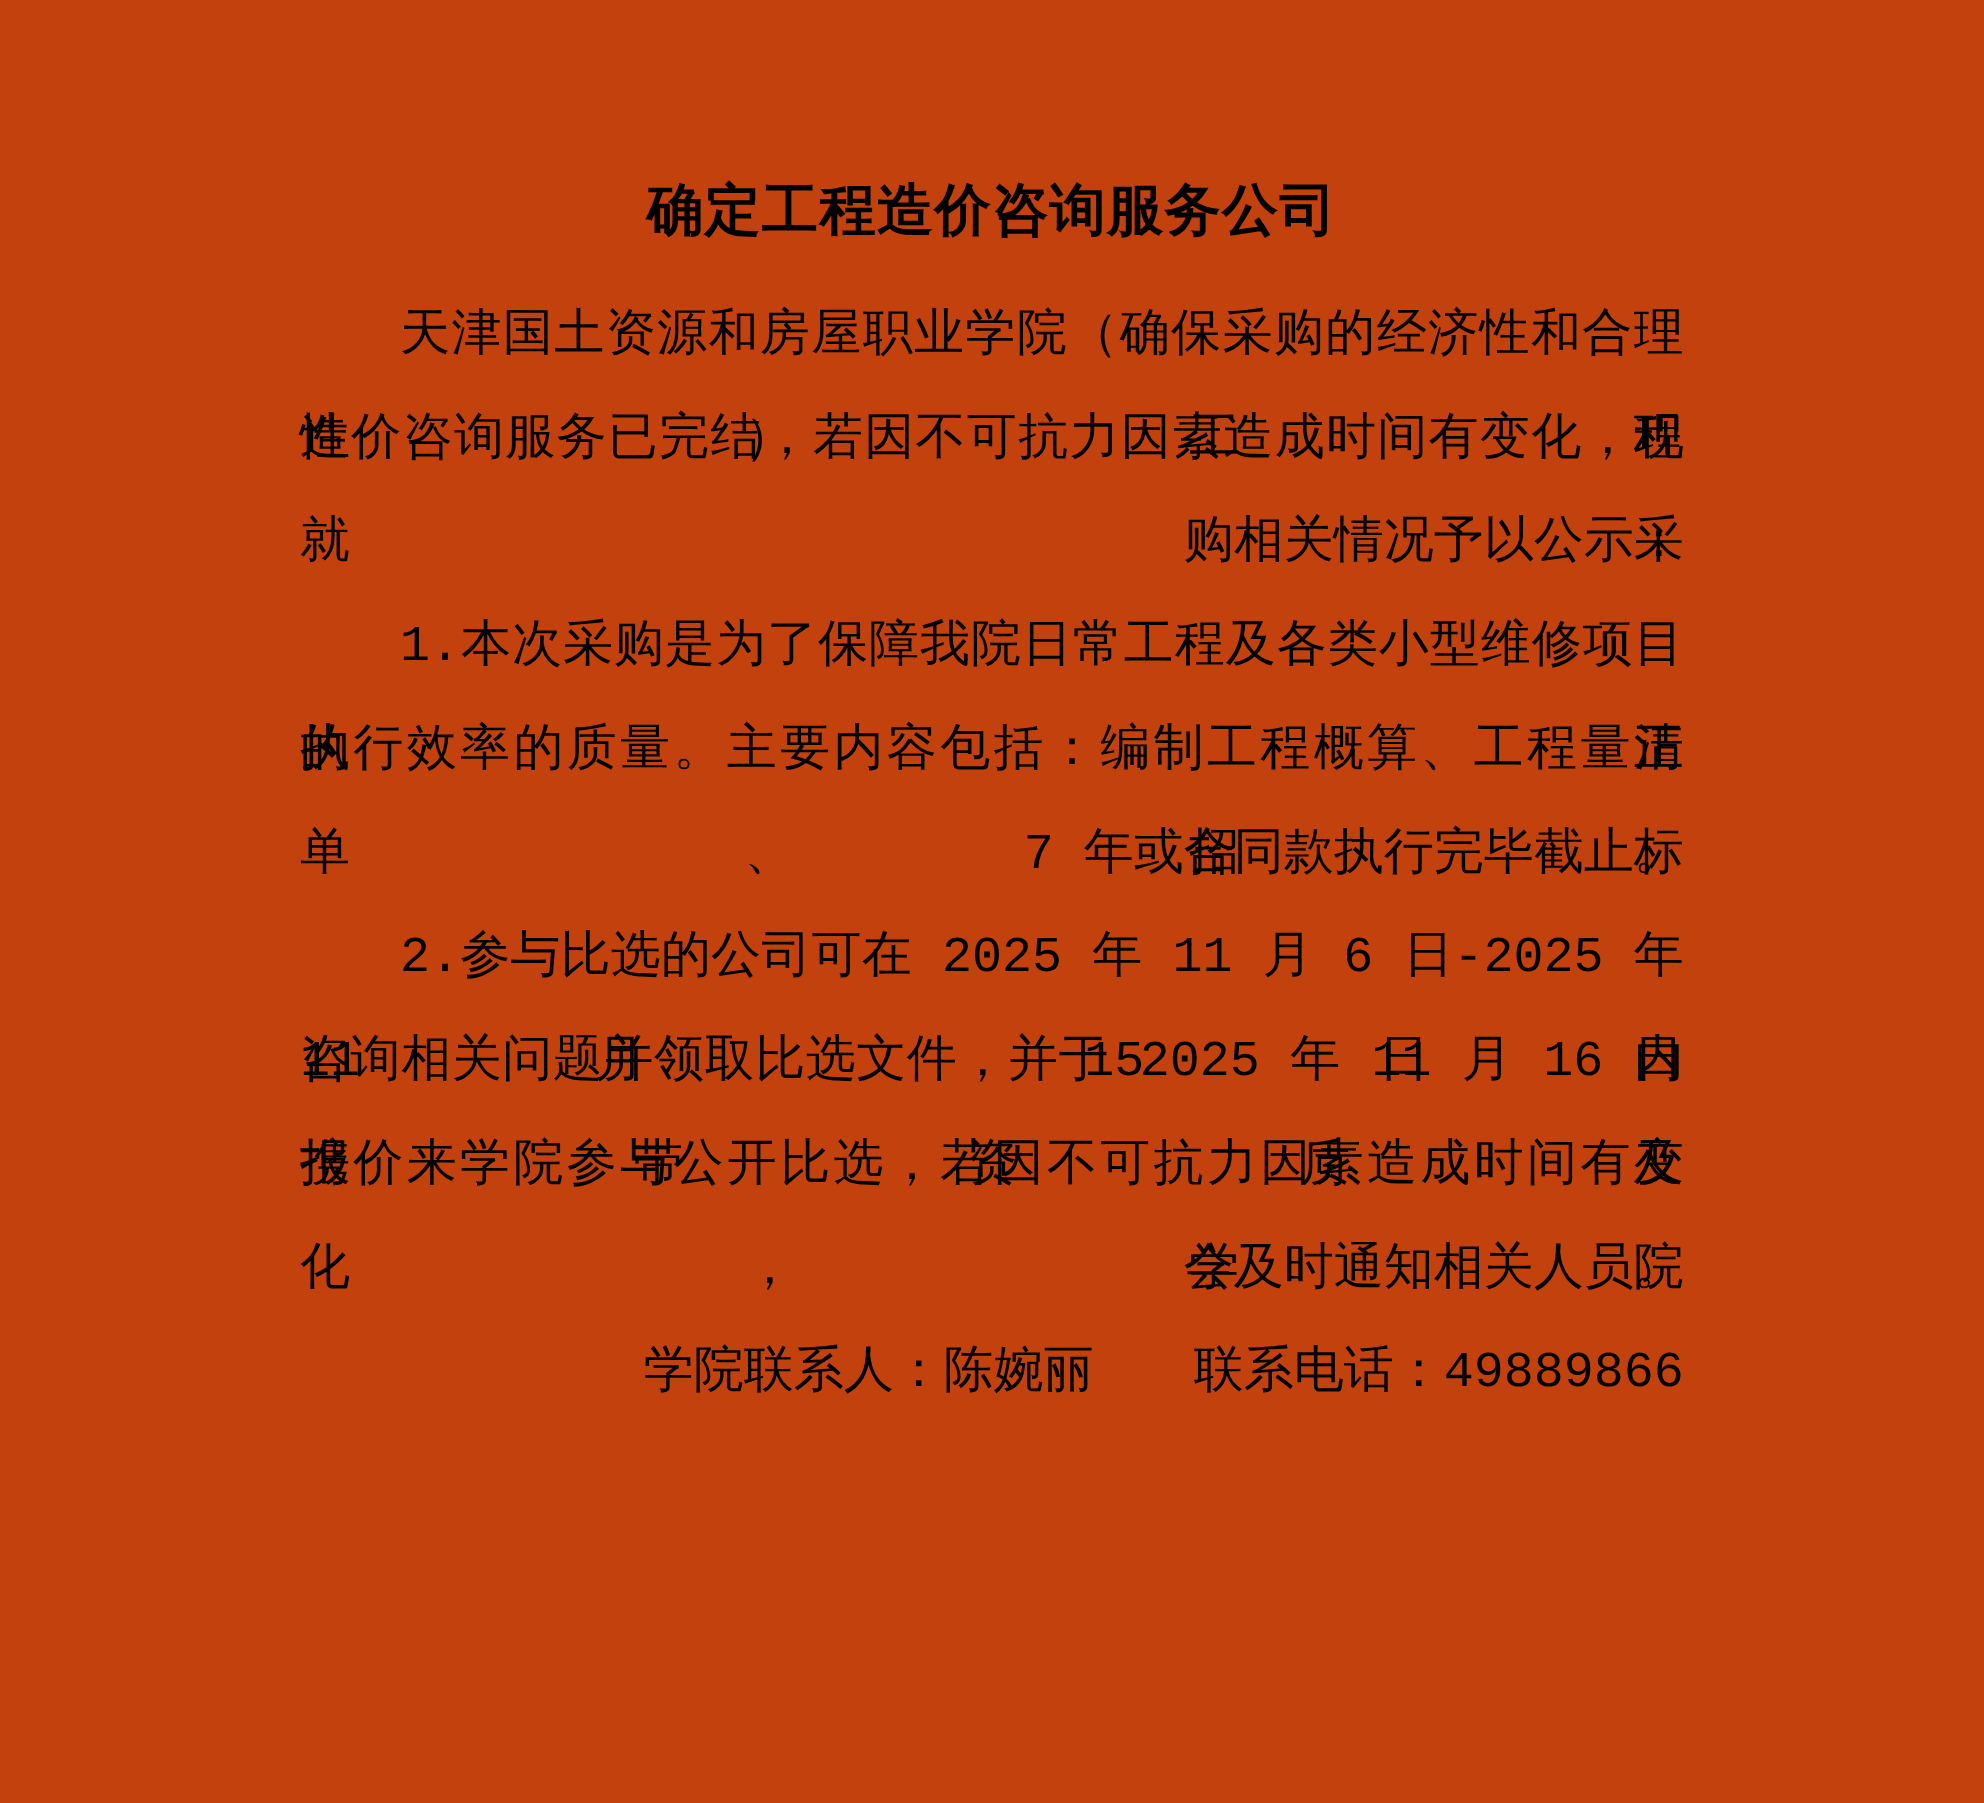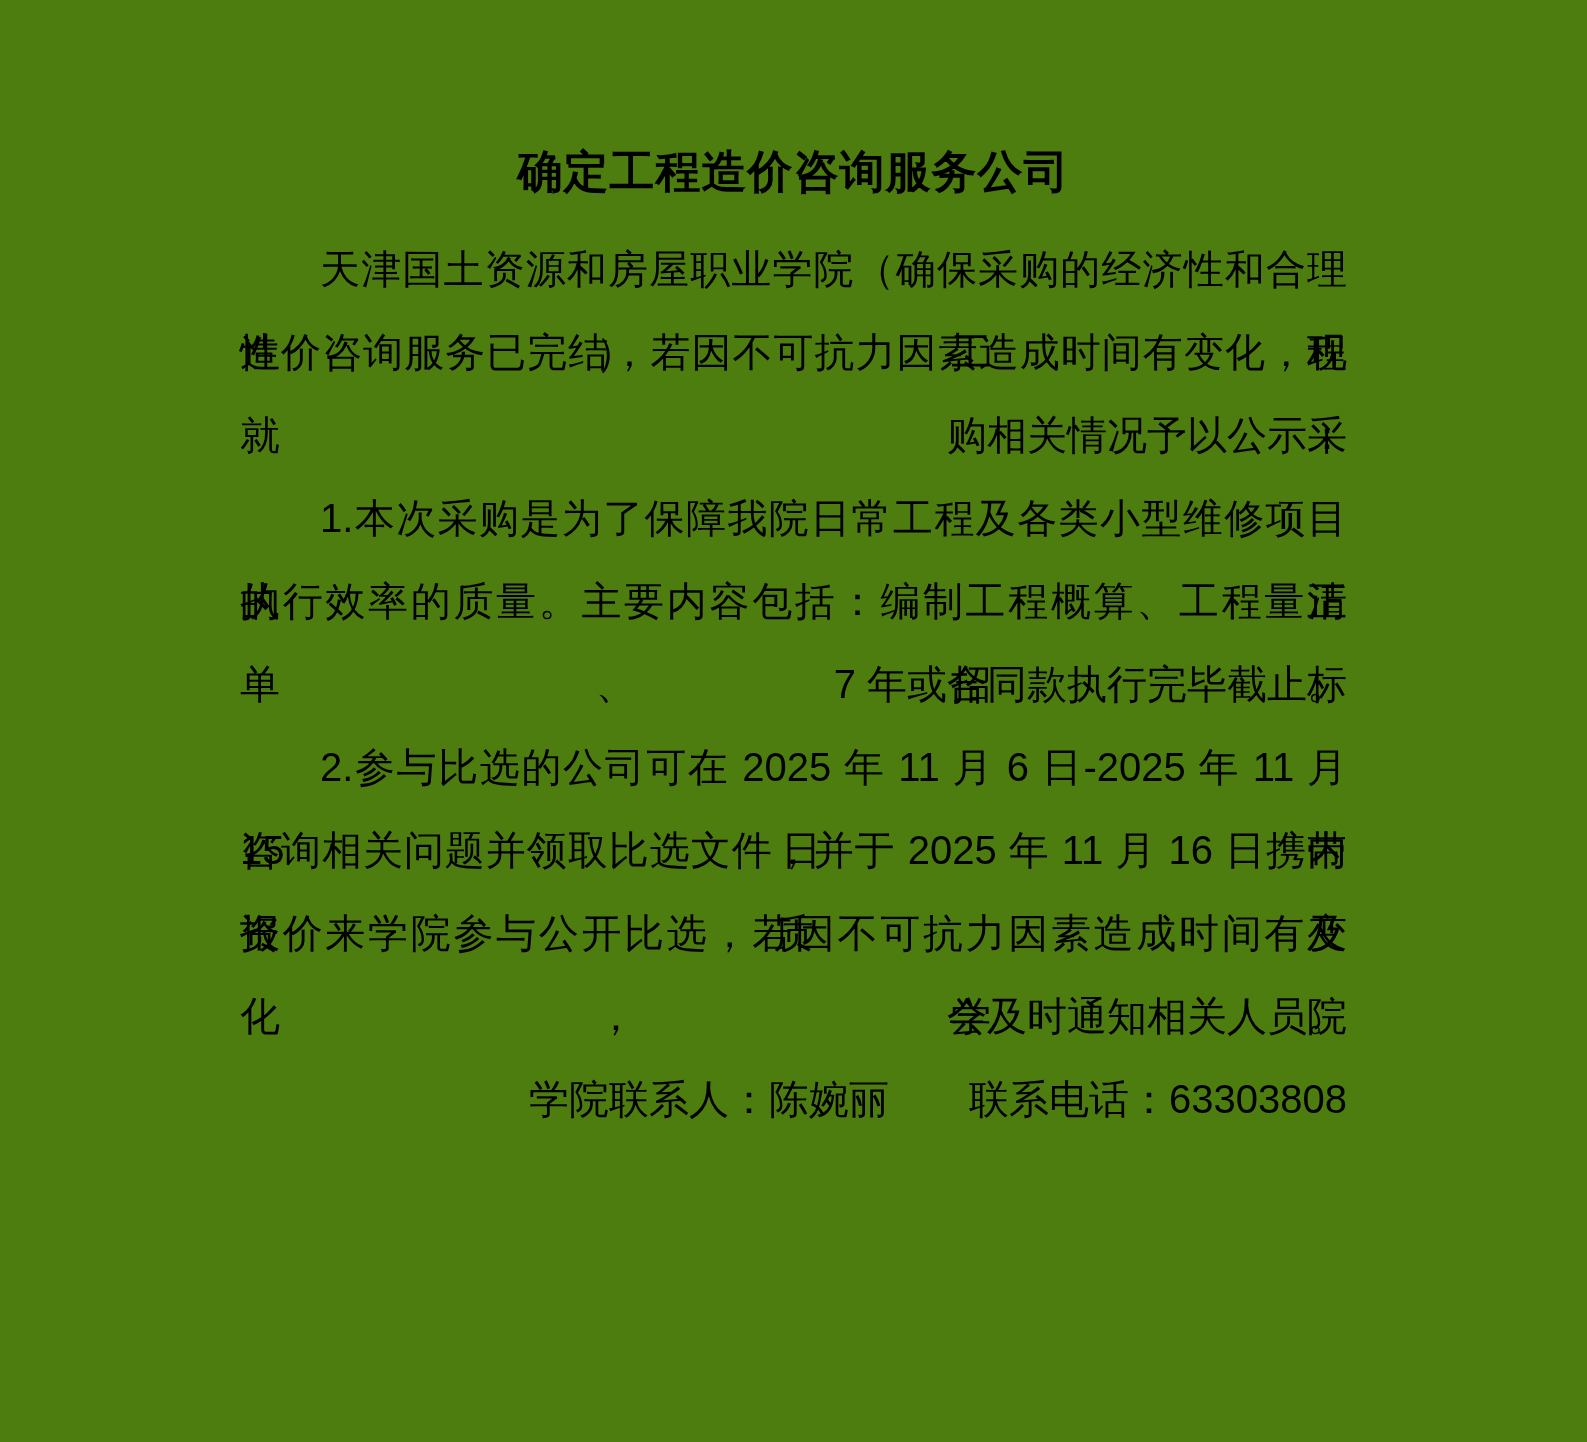--- a/index.html
+++ b/index.html
@@ -4,25 +4,25 @@
 <style>
   html, body {
     margin: 0;
     padding: 0;
     background: #ffffff;
   }
   .page {
     position: relative;
     width: 1587px;
     height: 1442px;
-    background: #4d7c0f;
+    background: #c2410c;
     box-sizing: border-box;
     padding: 138px 240px 0 240px;
     color: #000000;
-    font-family: Liberation Sans, sans-serif;
+    font-family: Liberation Mono, monospace;
     overflow: hidden;
   }
   .doc-title {
     margin: 0 0 22px 0;
     font-size: 45px;
     font-weight: bold;
     line-height: 68px;
     text-align: center;
     letter-spacing: 1px;
   }
@@ -53,15 +53,15 @@
       <div class="line indent fill">天津国土资源和房屋职业学院（确保采购的经济性和合理性）工程</div>
       <div class="line fill">造价咨询服务已完结，若因不可抗力因素造成时间有变化，现就采</div>
       <div class="line">购相关情况予以公示：</div>
       <div class="line indent fill">1.本次采购是为了保障我院日常工程及各类小型维修项目的正</div>
       <div class="line fill">执行效率的质量。主要内容包括：编制工程概算、工程量清单、招标</div>
       <div class="line">7 年或合同款执行完毕截止。</div>
       <div class="line indent fill">2.参与比选的公司可在 2025 年 11 月 6 日-2025 年 11 月 15 日内</div>
       <div class="line fill">咨询相关问题并领取比选文件，并于 2025 年 11 月 16 日携带资质及</div>
       <div class="line fill">报价来学院参与公开比选，若因不可抗力因素造成时间有变化，学院</div>
       <div class="line">会及时通知相关人员。</div>
-      <div class="line indent">学院联系人：陈婉丽　　联系电话：63303808</div>
+      <div class="line indent">学院联系人：陈婉丽　　联系电话：49889866</div>
     </div>
 </div>
 
 </body></html>

